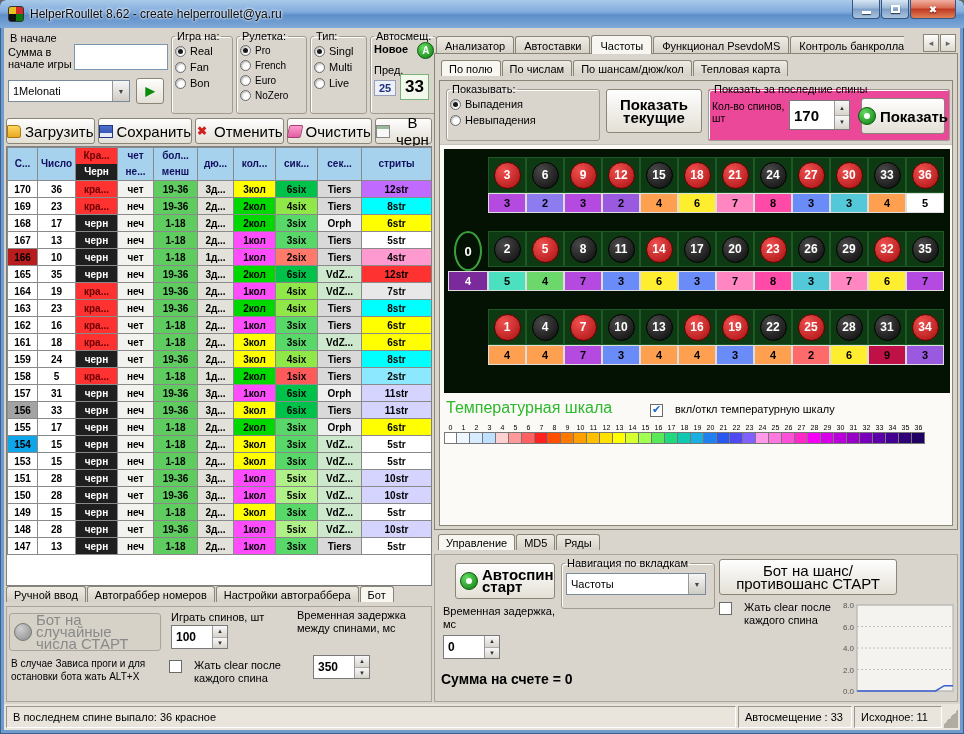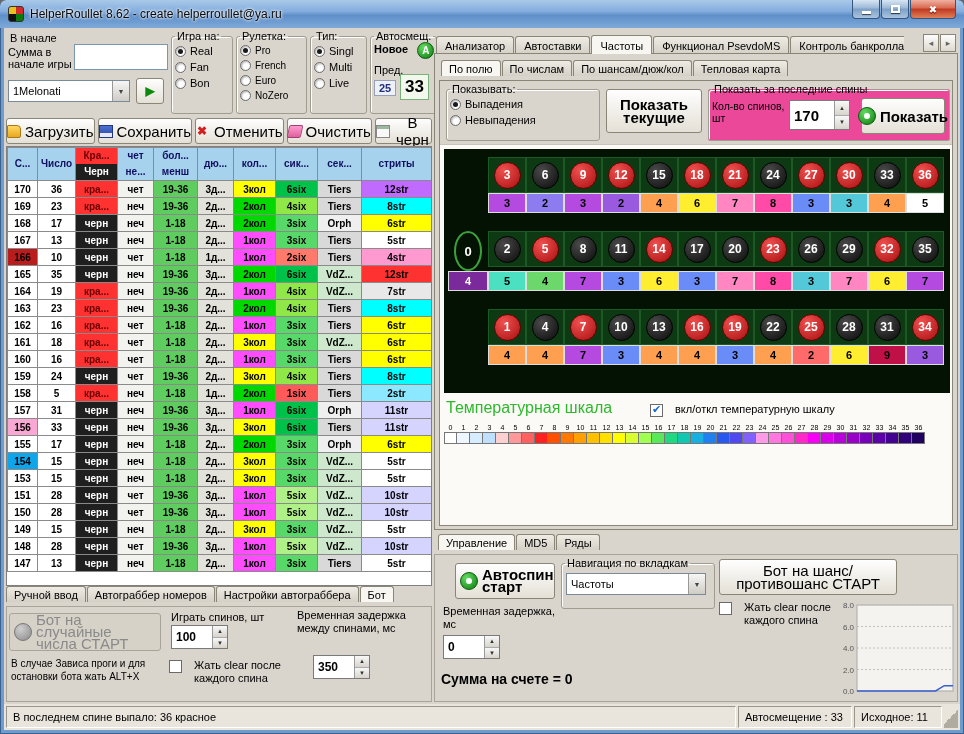--- a/index.html
+++ b/index.html
@@ -433,32 +433,20 @@
                 <td style="background: rgb(255, 50, 50); color: rgb(106, 0, 0);">кра...</td>
                 <td style="background: rgb(242, 242, 238); color: rgb(0, 0, 0);">чет</td>
                 <td style="background: rgb(94, 204, 94); color: rgb(0, 0, 0);">1-18</td>
                 <td style="background: rgb(226, 226, 218); color: rgb(0, 0, 0);">2д...</td>
                 <td style="background: rgb(255, 255, 0); color: rgb(0, 0, 0);">3кол</td>
                 <td style="background: rgb(88, 216, 104); color: rgb(0, 0, 0);">3six</td>
                 <td style="background: rgb(205, 232, 205); color: rgb(0, 0, 0);">VdZ...</td>
                 <td style="background: rgb(255, 255, 0); color: rgb(0, 0, 0);">6str</td>
               </tr>
               <tr>
-                <td style="background: rgb(255, 255, 255); color: rgb(0, 0, 0);">160</td>
-                <td style="background: rgb(255, 255, 255); color: rgb(0, 0, 0);">16</td>
-                <td style="background: rgb(255, 50, 50); color: rgb(106, 0, 0);">кра...</td>
-                <td style="background: rgb(242, 242, 238); color: rgb(0, 0, 0);">чет</td>
-                <td style="background: rgb(94, 204, 94); color: rgb(0, 0, 0);">1-18</td>
-                <td style="background: rgb(226, 226, 218); color: rgb(0, 0, 0);">2д...</td>
-                <td style="background: rgb(255, 76, 255); color: rgb(0, 0, 0);">1кол</td>
-                <td style="background: rgb(88, 216, 104); color: rgb(0, 0, 0);">3six</td>
-                <td style="background: rgb(217, 217, 217); color: rgb(0, 0, 0);">Tiers</td>
-                <td style="background: rgb(255, 255, 0); color: rgb(0, 0, 0);">6str</td>
-              </tr>
-              <tr>
                 <td style="background: rgb(255, 255, 255); color: rgb(0, 0, 0);">159</td>
                 <td style="background: rgb(255, 255, 255); color: rgb(0, 0, 0);">24</td>
                 <td style="background: rgb(31, 31, 31); color: rgb(255, 255, 255);">черн</td>
                 <td style="background: rgb(242, 242, 238); color: rgb(0, 0, 0);">чет</td>
                 <td style="background: rgb(94, 204, 94); color: rgb(0, 0, 0);">19-36</td>
                 <td style="background: rgb(226, 226, 218); color: rgb(0, 0, 0);">2д...</td>
                 <td style="background: rgb(255, 255, 0); color: rgb(0, 0, 0);">3кол</td>
                 <td style="background: rgb(144, 232, 72); color: rgb(0, 0, 0);">4six</td>
                 <td style="background: rgb(217, 217, 217); color: rgb(0, 0, 0);">Tiers</td>
                 <td style="background: rgb(0, 255, 255); color: rgb(0, 0, 0);">8str</td>
@@ -481,21 +469,21 @@
                 <td style="background: rgb(31, 31, 31); color: rgb(255, 255, 255);">черн</td>
                 <td style="background: rgb(242, 242, 238); color: rgb(0, 0, 0);">неч</td>
                 <td style="background: rgb(94, 204, 94); color: rgb(0, 0, 0);">19-36</td>
                 <td style="background: rgb(226, 226, 218); color: rgb(0, 0, 0);">3д...</td>
                 <td style="background: rgb(255, 76, 255); color: rgb(0, 0, 0);">1кол</td>
                 <td style="background: rgb(0, 194, 74); color: rgb(0, 0, 0);">6six</td>
                 <td style="background: rgb(239, 239, 239); color: rgb(0, 0, 0);">Orph</td>
                 <td style="background: rgb(212, 212, 255); color: rgb(0, 0, 0);">11str</td>
               </tr>
               <tr>
-                <td style="background: #f9a8d4; color: rgb(0, 0, 0);">156</td>
+                <td style="background: #a3a3a3; color: rgb(0, 0, 0);">156</td>
                 <td style="background: rgb(255, 255, 255); color: rgb(0, 0, 0);">33</td>
                 <td style="background: rgb(31, 31, 31); color: rgb(255, 255, 255);">черн</td>
                 <td style="background: rgb(242, 242, 238); color: rgb(0, 0, 0);">неч</td>
                 <td style="background: rgb(94, 204, 94); color: rgb(0, 0, 0);">19-36</td>
                 <td style="background: rgb(226, 226, 218); color: rgb(0, 0, 0);">3д...</td>
                 <td style="background: rgb(255, 255, 0); color: rgb(0, 0, 0);">3кол</td>
                 <td style="background: rgb(0, 194, 74); color: rgb(0, 0, 0);">6six</td>
                 <td style="background: rgb(217, 217, 217); color: rgb(0, 0, 0);">Tiers</td>
                 <td style="background: rgb(212, 212, 255); color: rgb(0, 0, 0);">11str</td>
               </tr>

